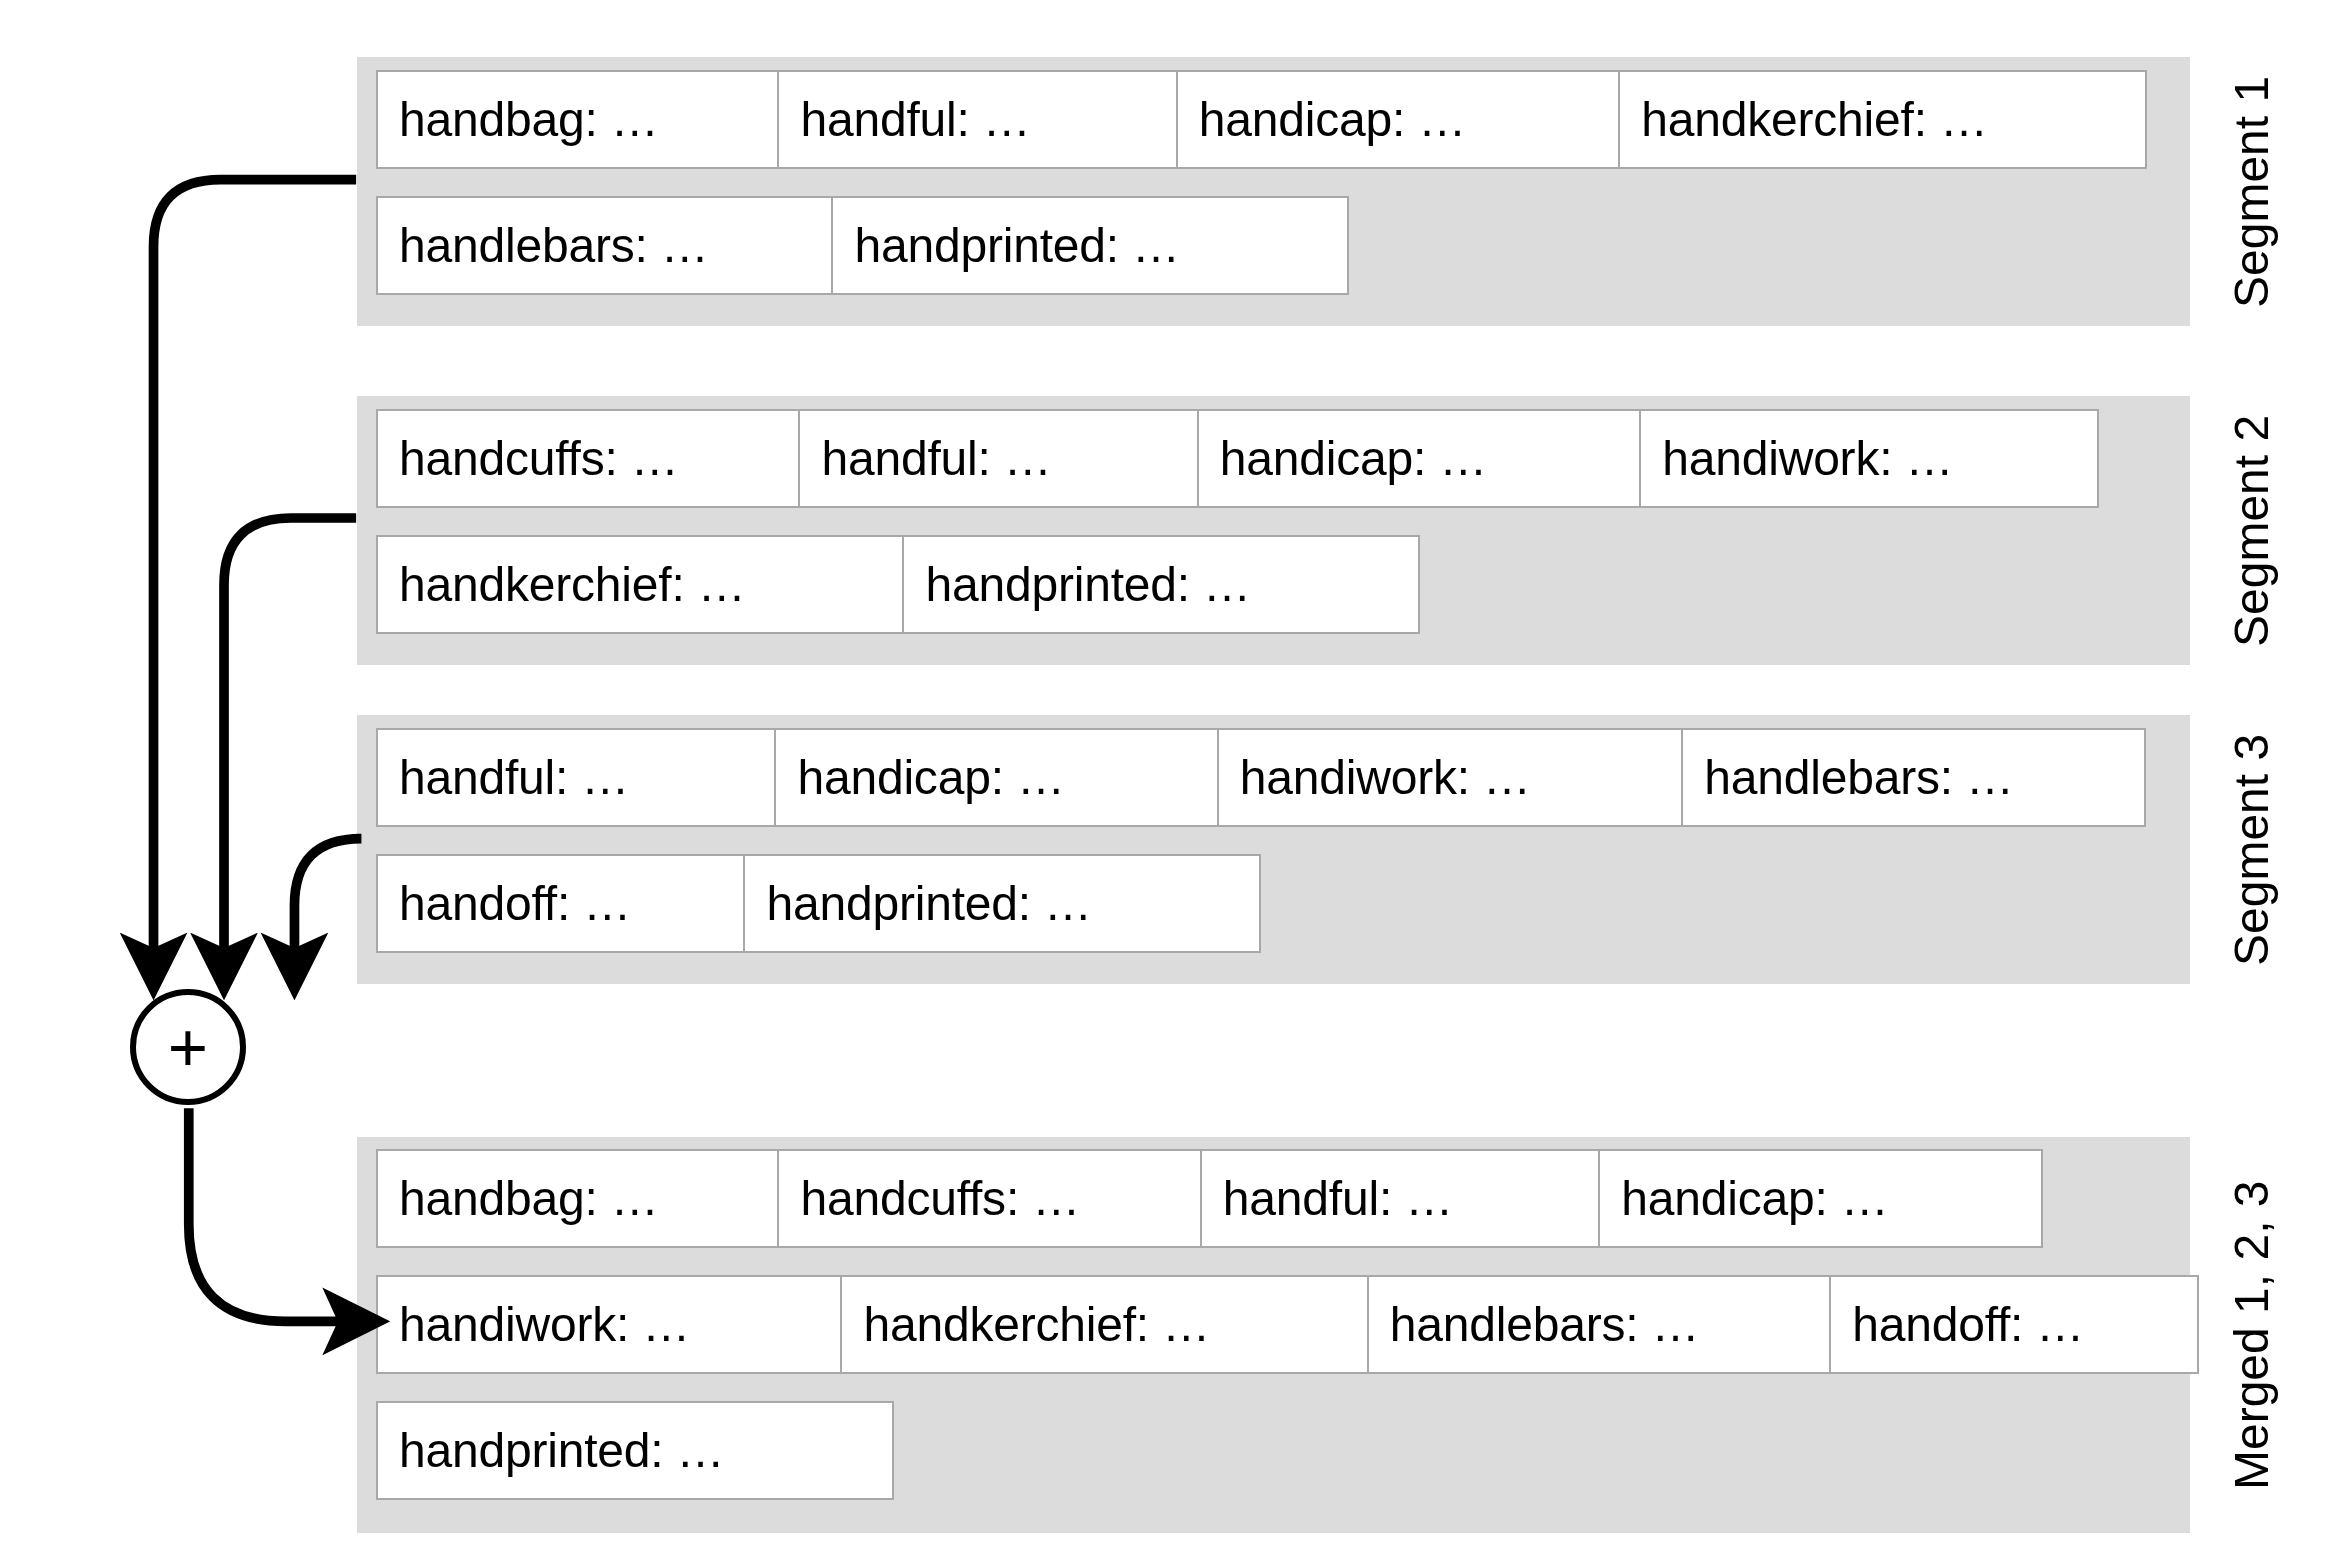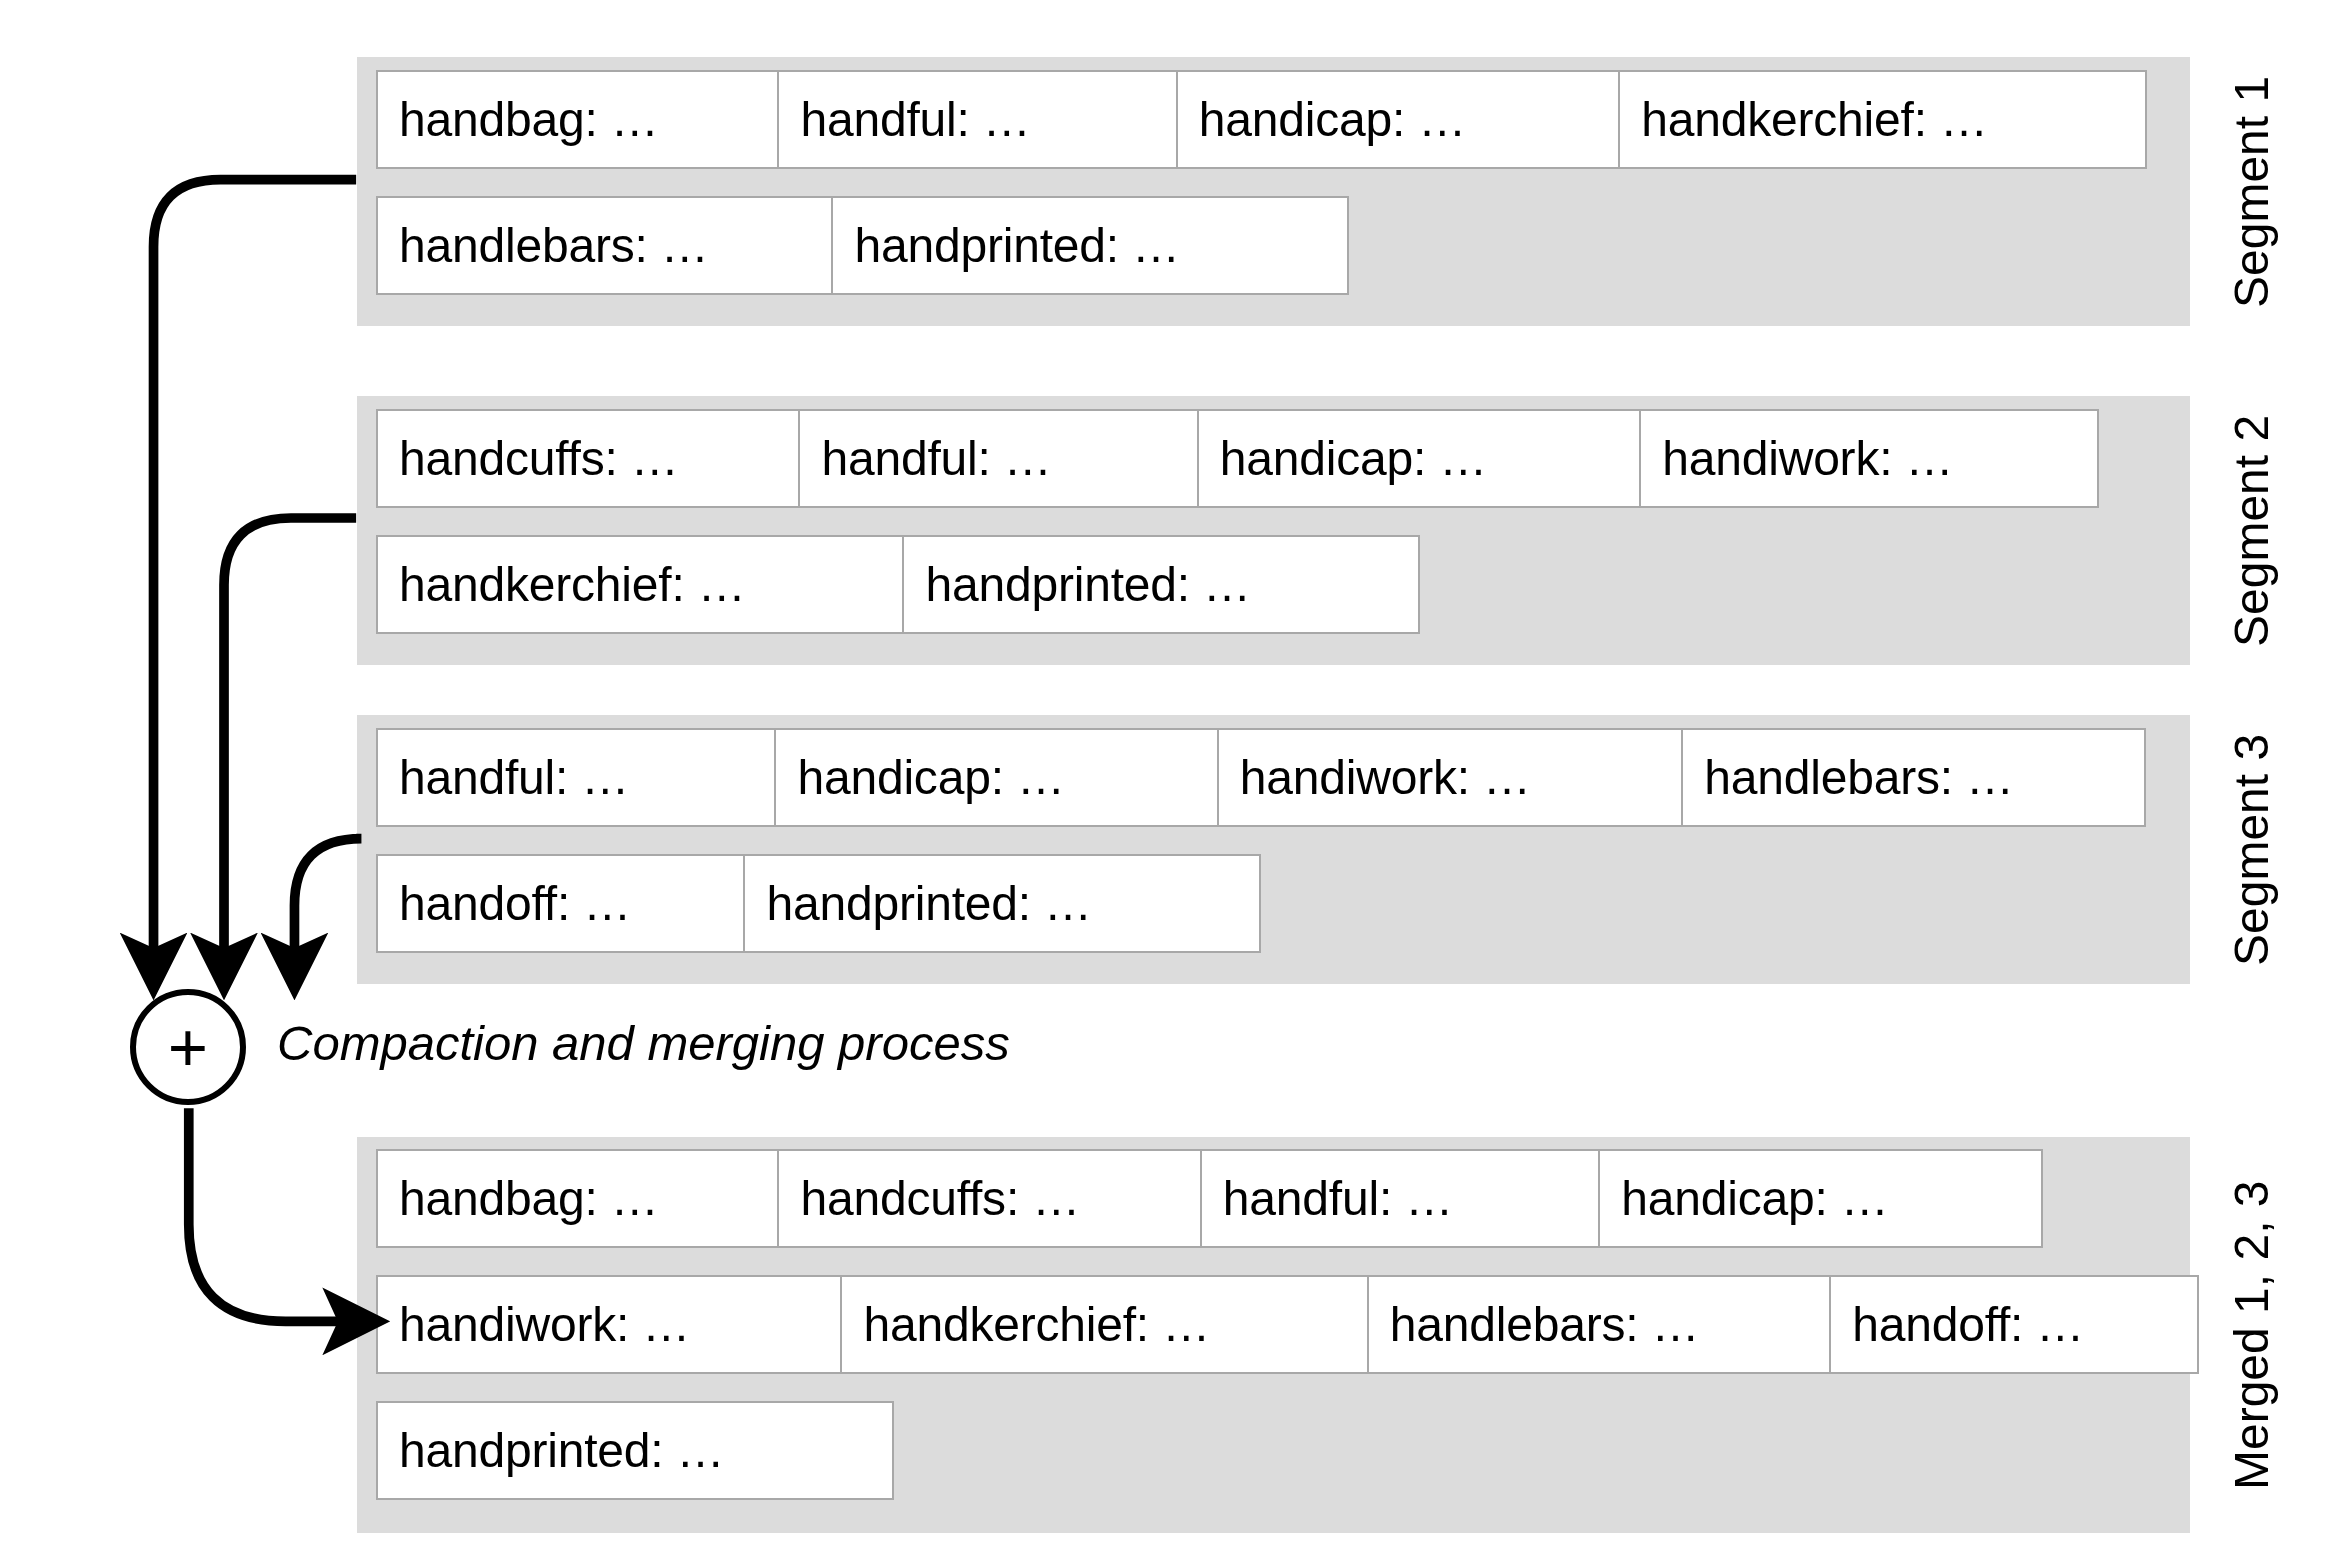--- a/index.html
+++ b/index.html
@@ -153,21 +153,20 @@
     <div class="cell" style="width:370px;">handoff: …</div>
     <div class="cell" style="width:518px;">handprinted: …</div>
   </div>
 
   <div class="side-label" style="left:2220px; top:715px; height:269px; width:62px;">Segment 3</div>
 
   <div id="merge-node">
     <div id="merge-plus">+</div>
   </div>
 
-  <div id="process-label">Compaction and merging process</div>
 
   <div class="panel" style="left:357px; top:1137px; width:1833px; height:396px;"></div>
 
   <div class="row" style="left:376px; top:1149px;">
     <div class="cell" style="width:404px;">handbag: …</div>
     <div class="cell" style="width:425px;">handcuffs: …</div>
     <div class="cell" style="width:401px;">handful: …</div>
     <div class="cell" style="width:445px;">handicap: …</div>
   </div>
 

